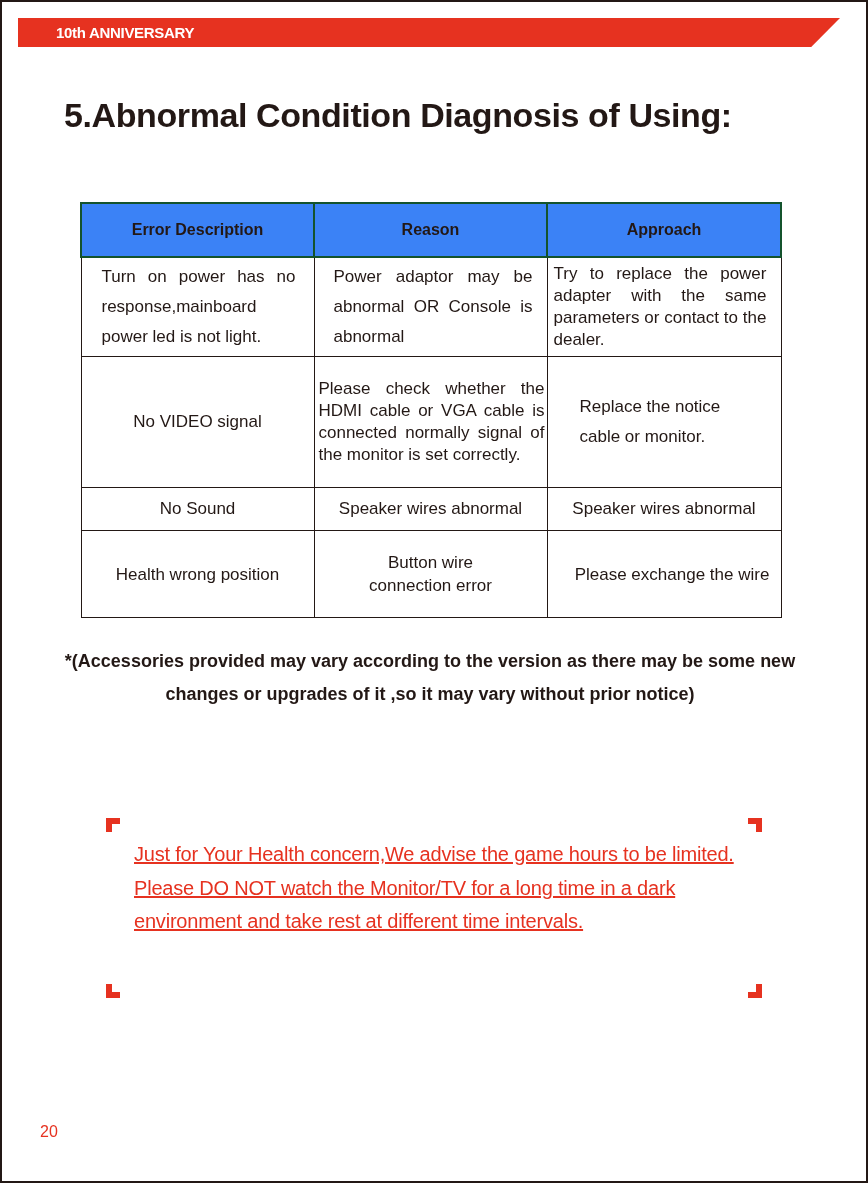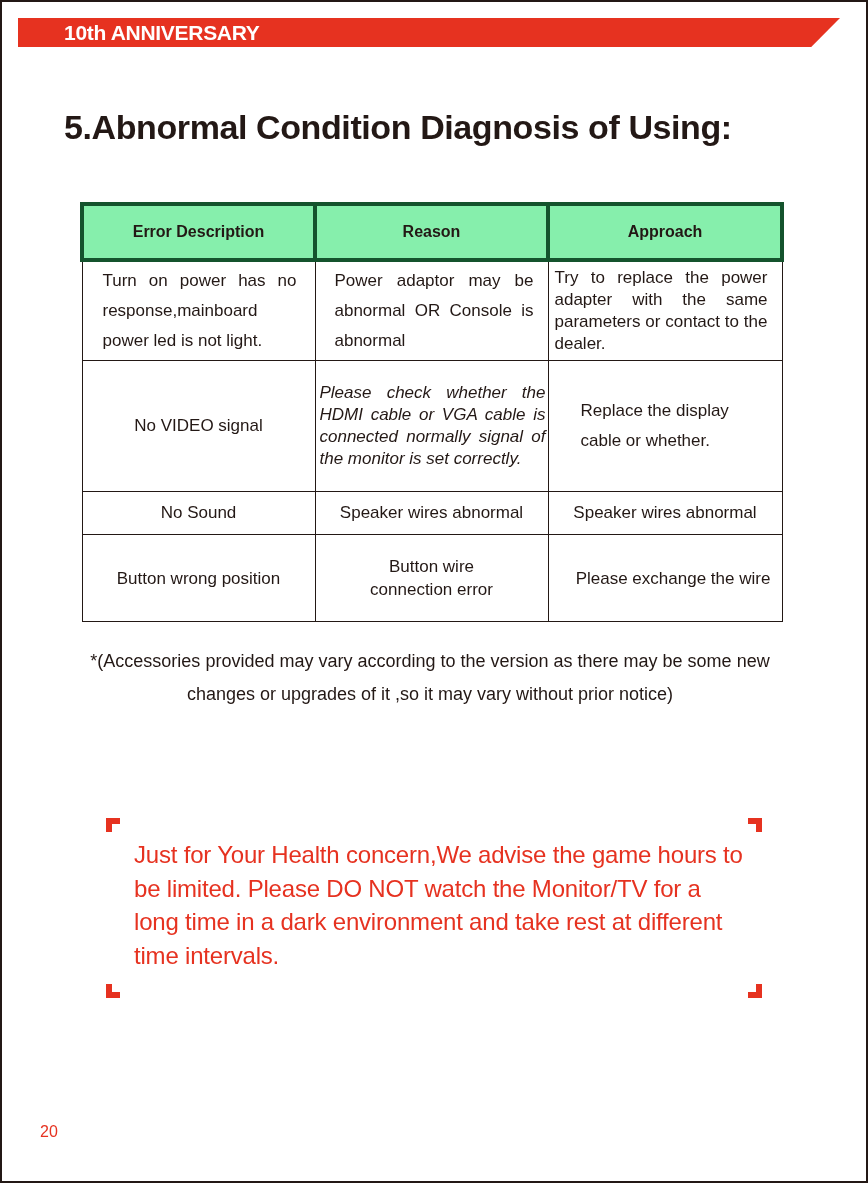--- a/index.html
+++ b/index.html
@@ -9,66 +9,66 @@
     border-top: 2px solid #231815; border-left: 2px solid #231815;
     border-right: 2px solid #231815; border-bottom: 2px solid #231815;
     box-sizing: content-box;
   }
   .banner {
     position: absolute; left: 18px; top: 18px; width: 822px; height: 29px;
     background: #e63220;
     clip-path: polygon(0 0, 100% 0, 96.5% 100%, 0 100%);
   }
   .banner-text {
-    position: absolute; left: 64px; top: 18px; height: 29px; line-height: 30px;
+    position: absolute; left: 56px; top: 18px; height: 29px; line-height: 30px;
     color: #ffffff; font-family: "Liberation Sans", sans-serif; font-weight: bold;
-    font-size: 21px; letter-spacing: -0.3px;
+    font-size: 15px; letter-spacing: -0.3px;
   }
   .page-title {
-    position: absolute; left: 64px; top: 108px;
+    position: absolute; left: 64px; top: 96px;
     font-family: "Liberation Sans", sans-serif; font-weight: bold;
     font-size: 34px; color: #231815; letter-spacing: -0.4px; white-space: nowrap;
   }
   table.diag {
     position: absolute; left: 80px; top: 202px;
     border-collapse: collapse; table-layout: fixed; width: 700px;
     font-family: "Liberation Sans", sans-serif; color: #231815;
   }
   table.diag col.c1 { width: 233px; }
   table.diag col.c2 { width: 233px; }
   table.diag col.c3 { width: 234px; }
   table.diag th {
-    background: #86efac; border: 4px solid #14532d; height: 52px;
+    background: #3b82f6; border: 2px solid #14532d; height: 52px;
     font-size: 16px; font-weight: bold; padding: 0;
   }
   table.diag td {
     border: 1px solid #231815; font-size: 17px; padding: 2px 6px; vertical-align: middle;
   }
   .r1 td { height: 94px; line-height: 30px; }
   .r2 td { height: 126px; line-height: 22px; }
   .r3 td { height: 38px; }
   .r4 td { height: 82px; line-height: 23px; }
   .center { text-align: center; }
   .justify { text-align: justify; text-align-last: left; }
   .tight { line-height: 22px !important; }
   .note {
     position: absolute; left: 60px; top: 645px; width: 740px;
     font-family: "Liberation Sans", sans-serif; font-size: 18px; color: #231815;
-    text-align: center; line-height: 33px;
+    text-align: center; line-height: 33px; font-weight: bold;
   }
   .health-box { position: absolute; left: 106px; top: 818px; width: 656px; height: 180px; }
   .corner { position: absolute; width: 14px; height: 14px; }
   .corner.tl { left: 0; top: 0; border-left: 6px solid #e63220; border-top: 6px solid #e63220; width: 8px; height: 8px; }
   .corner.tr { right: 0; top: 0; border-right: 6px solid #e63220; border-top: 6px solid #e63220; width: 8px; height: 8px; }
   .corner.bl { left: 0; bottom: 0; border-left: 6px solid #e63220; border-bottom: 6px solid #e63220; width: 8px; height: 8px; }
   .corner.br { right: 0; bottom: 0; border-right: 6px solid #e63220; border-bottom: 6px solid #e63220; width: 8px; height: 8px; }
   .health-text {
     position: absolute; left: 134px; top: 838px; width: 610px;
-    font-family: "Liberation Sans", sans-serif; font-size: 24px; color: #e63220;
-    line-height: 33.5px; letter-spacing: -0.2px;
+    font-family: "Liberation Sans", sans-serif; font-size: 20px; color: #e63220;
+    line-height: 33.5px; letter-spacing: -0.2px; text-decoration: underline;
   }
   .page-number {
     position: absolute; left: 40px; top: 1123px;
     font-family: "Liberation Sans", sans-serif; font-size: 16px; color: #e63220;
   }
 </style>
 </head>
 <body>
 
 <div class="page-frame"></div>
@@ -92,30 +92,30 @@
     </tr>
   </thead>
   <tbody>
     <tr class="r1">
       <td class="justify" style="padding-left:20px;padding-right:18px;">Turn on power has no response,mainboard power led is not light.</td>
       <td class="justify" style="padding-left:19px;padding-right:14px;">Power adaptor may be abnormal OR Console is abnormal</td>
       <td class="justify tight" style="padding-left:6px;padding-right:14px;">Try to replace the power adapter with the same parameters or contact to the dealer.</td>
     </tr>
     <tr class="r2">
       <td class="center">No VIDEO signal</td>
-      <td class="justify" style="padding-left:4px;padding-right:2px;font-style:italic;">Please check whether the HDMI cable or VGA cable is connected normally signal of the monitor is set correctly.</td>
-      <td style="padding-left:32px;padding-right:20px;line-height:30px;">Replace the display cable or whether.</td>
+      <td class="justify" style="padding-left:4px;padding-right:2px;">Please check whether the HDMI cable or VGA cable is connected normally signal of the monitor is set correctly.</td>
+      <td style="padding-left:32px;padding-right:20px;line-height:30px;">Replace the notice cable or monitor.</td>
     </tr>
     <tr class="r3">
       <td class="center">No Sound</td>
       <td class="center">Speaker wires abnormal</td>
       <td class="center">Speaker wires abnormal</td>
     </tr>
     <tr class="r4">
-      <td class="center">Button wrong position</td>
+      <td class="center">Health wrong position</td>
       <td class="center" style="padding-left:40px;padding-right:40px;">Button wire connection error</td>
       <td class="center" style="padding-left:18px;padding-right:2px;">Please exchange the wire</td>
     </tr>
   </tbody>
 </table>
 
 <div class="note">*(Accessories provided may vary according to the  version as  there may be some new changes or upgrades of it ,so it  may  vary without prior notice)</div>
 
 <div class="health-box">
   <div class="corner tl"></div>

